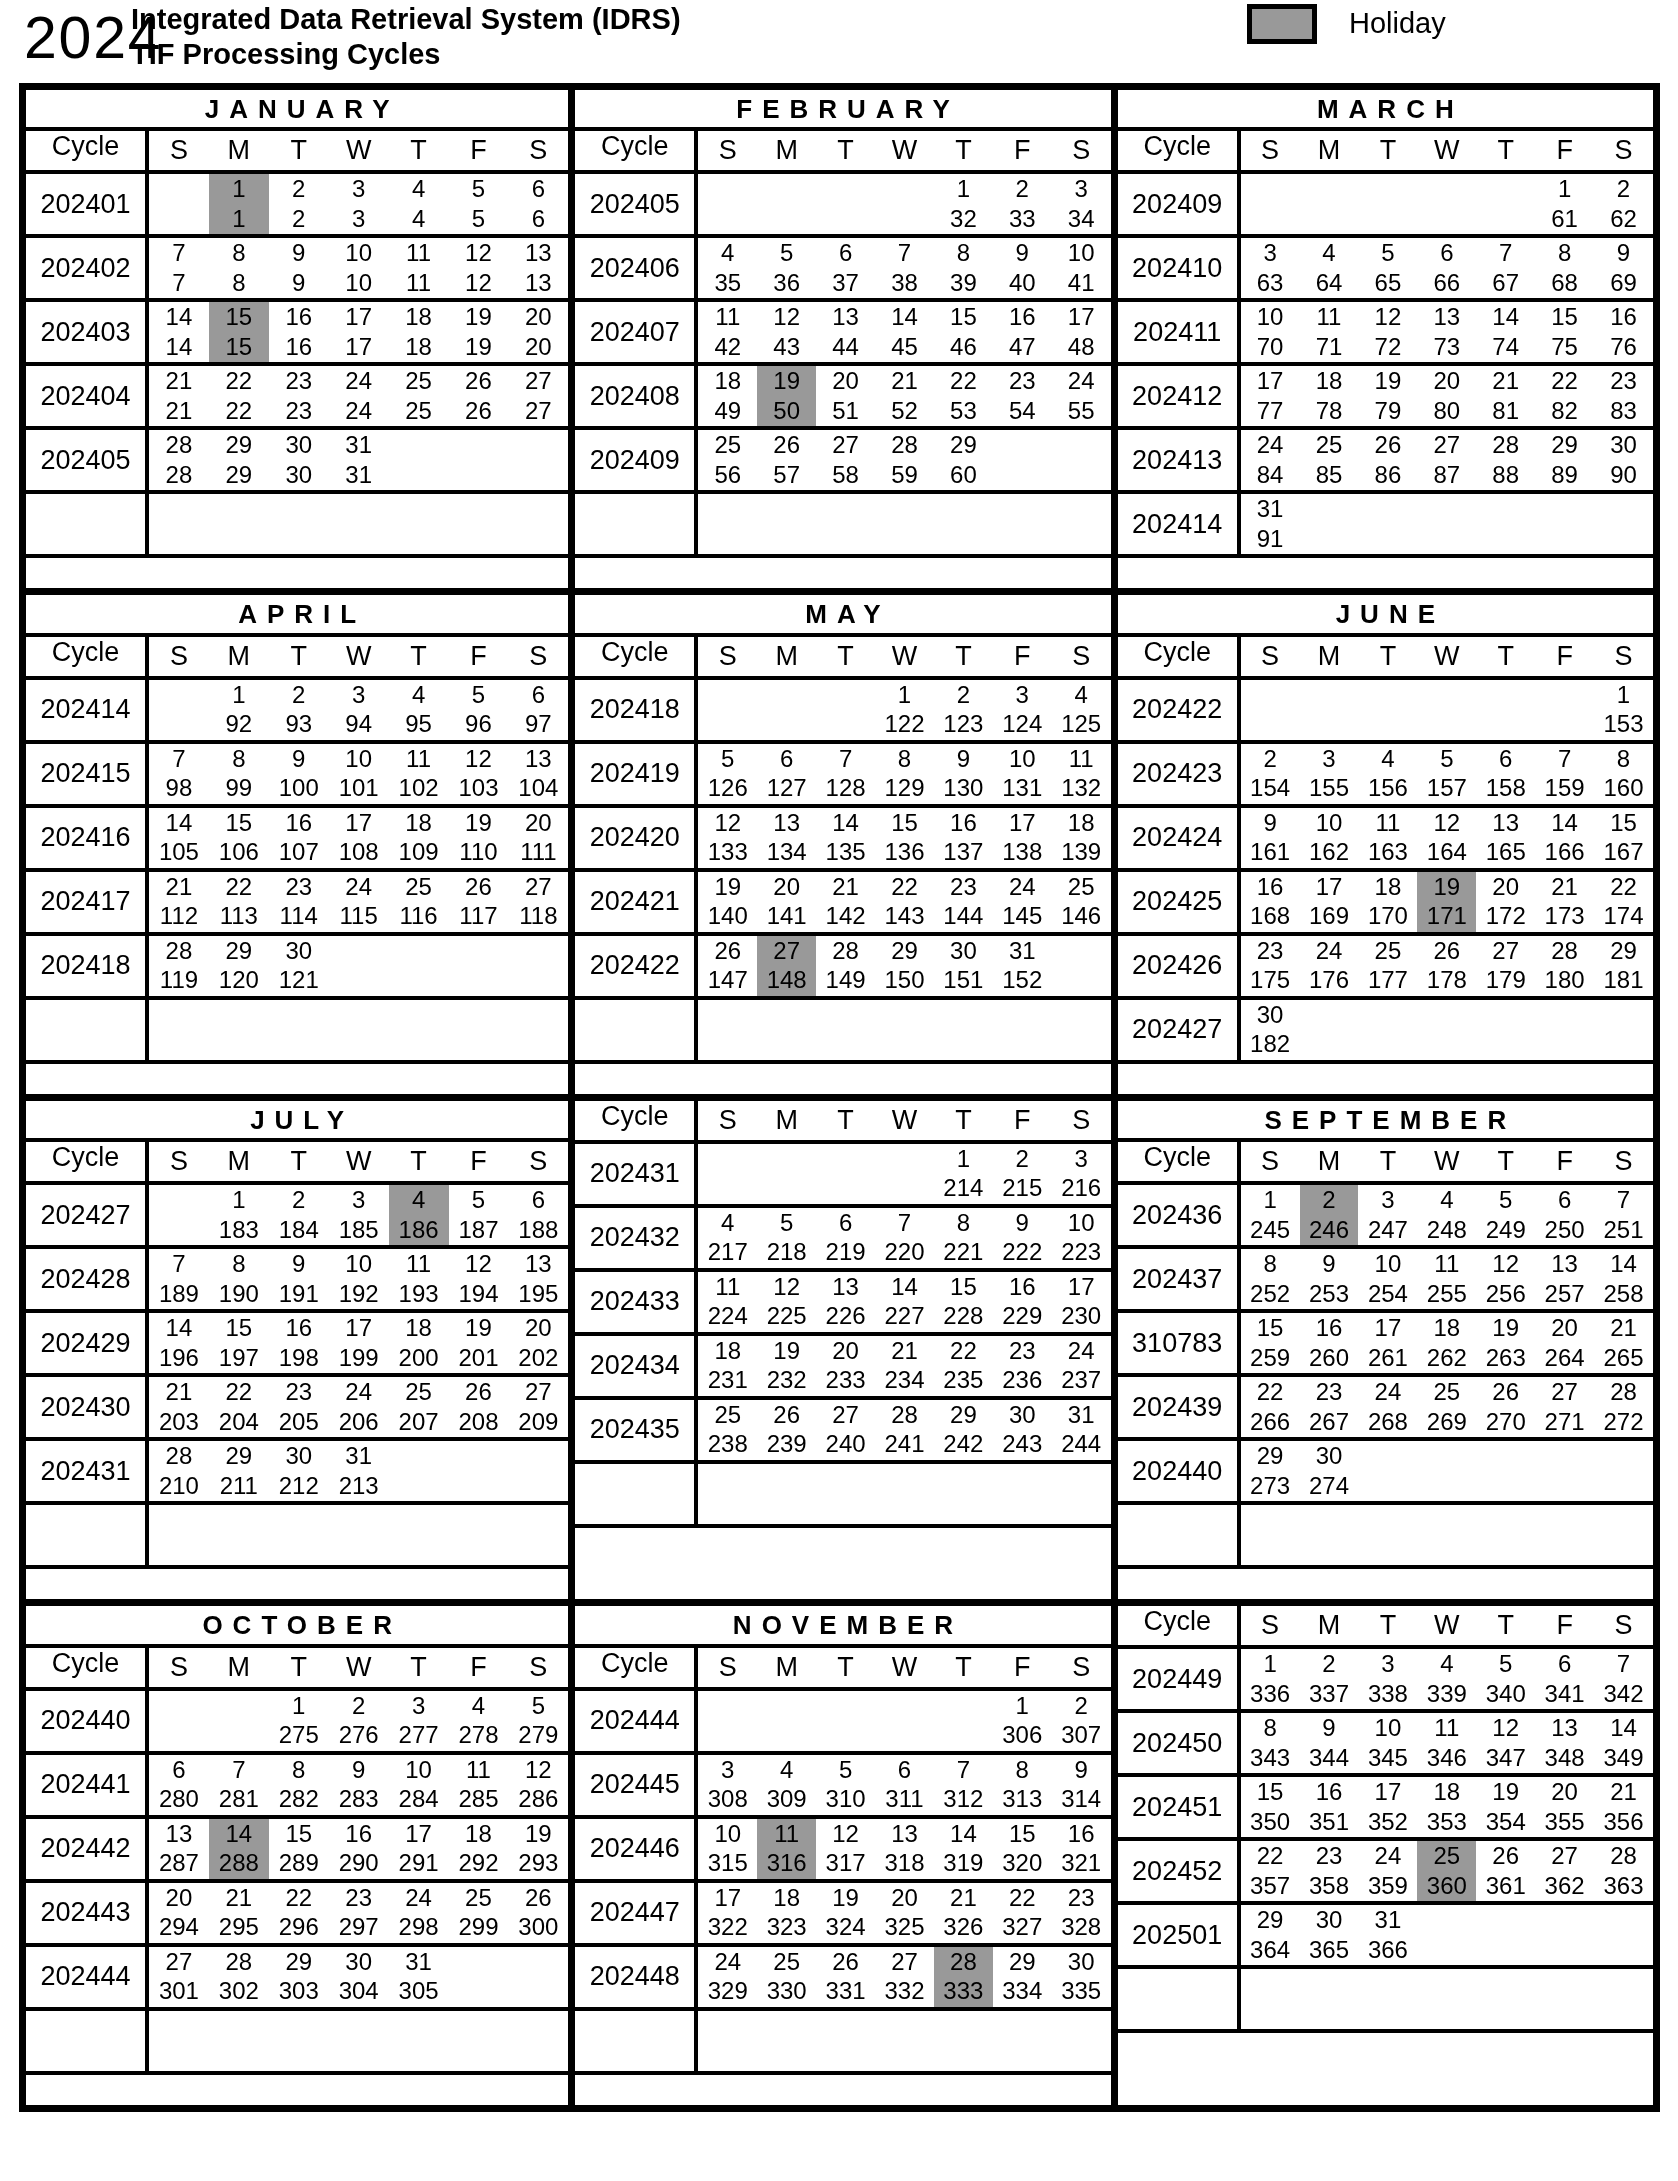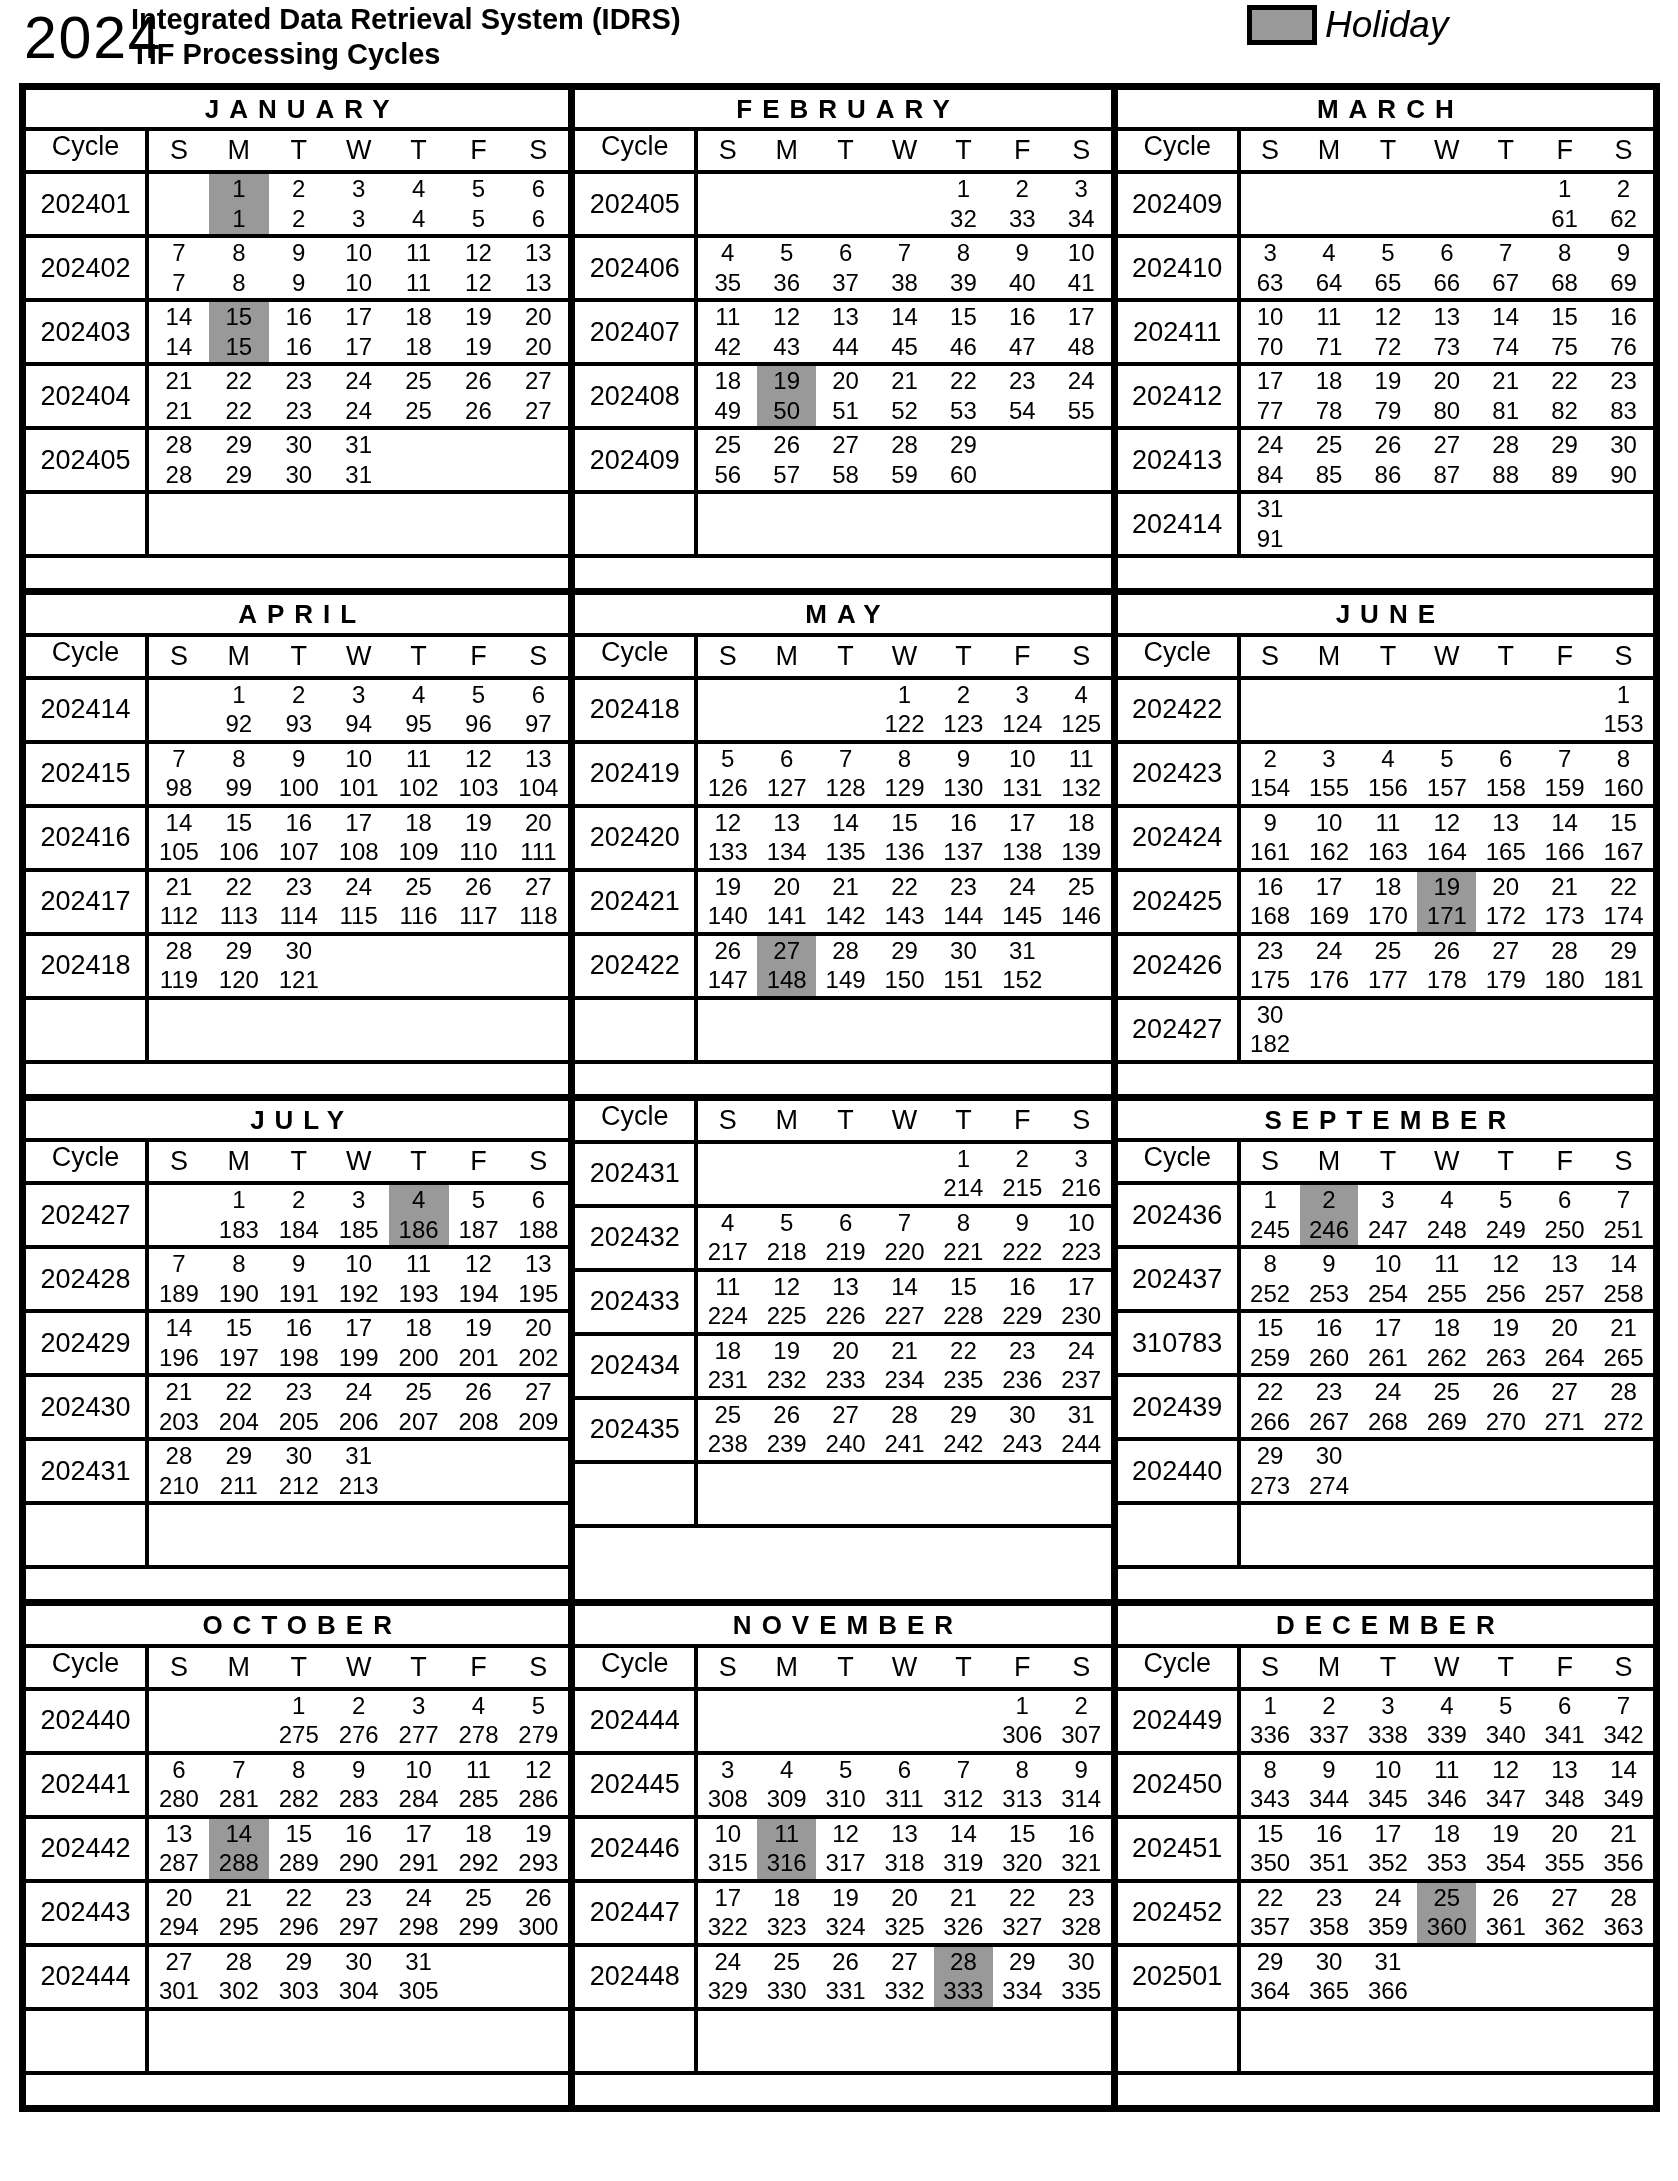--- a/index.html
+++ b/index.html
@@ -20,21 +20,21 @@
     font-weight:bold; font-size:29px; line-height:1.22;
   }
   .legend {
     position:absolute; left:1247px; top:3.7px;
     display:flex; align-items:center;
   }
   .legend-swatch {
     width:70px; height:40px;
     border:5.5px solid #000; background:#999999;
   }
-  .legend-label { font-size:37px; margin-left:8px;font-style:italic; }
+  .legend-label { font-size:29px; margin-left:32px; }
 
   
   .calendar {
     margin:0 19px; border:7.4px solid #000;
   }
   .quarter {
     display:grid; grid-template-columns:1fr 1fr 1fr;
     border-bottom:7.4px solid #000;
   }
   .quarter:last-child { border-bottom:none; }
@@ -2421,21 +2421,20 @@
             </div>
             <div class="daycol">
               <div class="date-num"></div>
               <div class="doy-num"></div>
             </div>
           </div>
         </div>
         <div class="filler"></div>
       </div>
       <div class="month">
-        <div class="month-name">DECEMBER</div>
         <div class="colhead">
           <div class="cycle-h">Cycle</div>
           <div class="day-h">S</div>
           <div class="day-h">M</div>
           <div class="day-h">T</div>
           <div class="day-h">W</div>
           <div class="day-h">T</div>
           <div class="day-h">F</div>
           <div class="day-h">S</div>
         </div>

